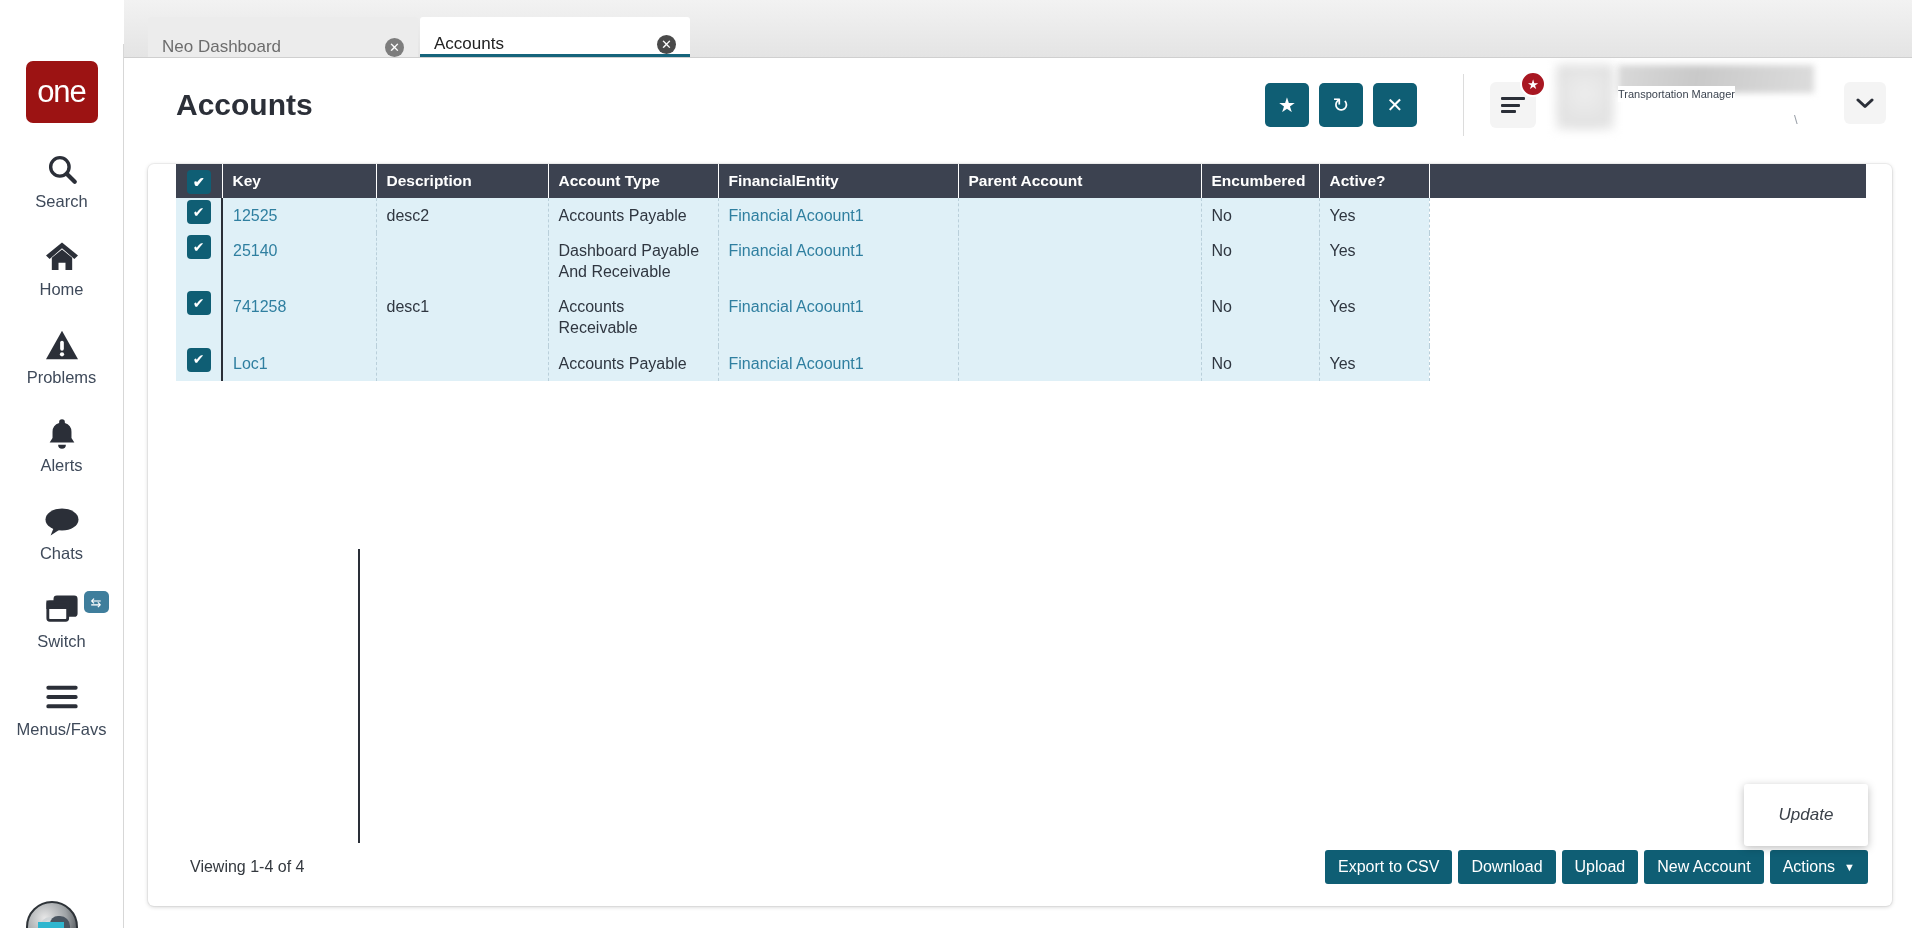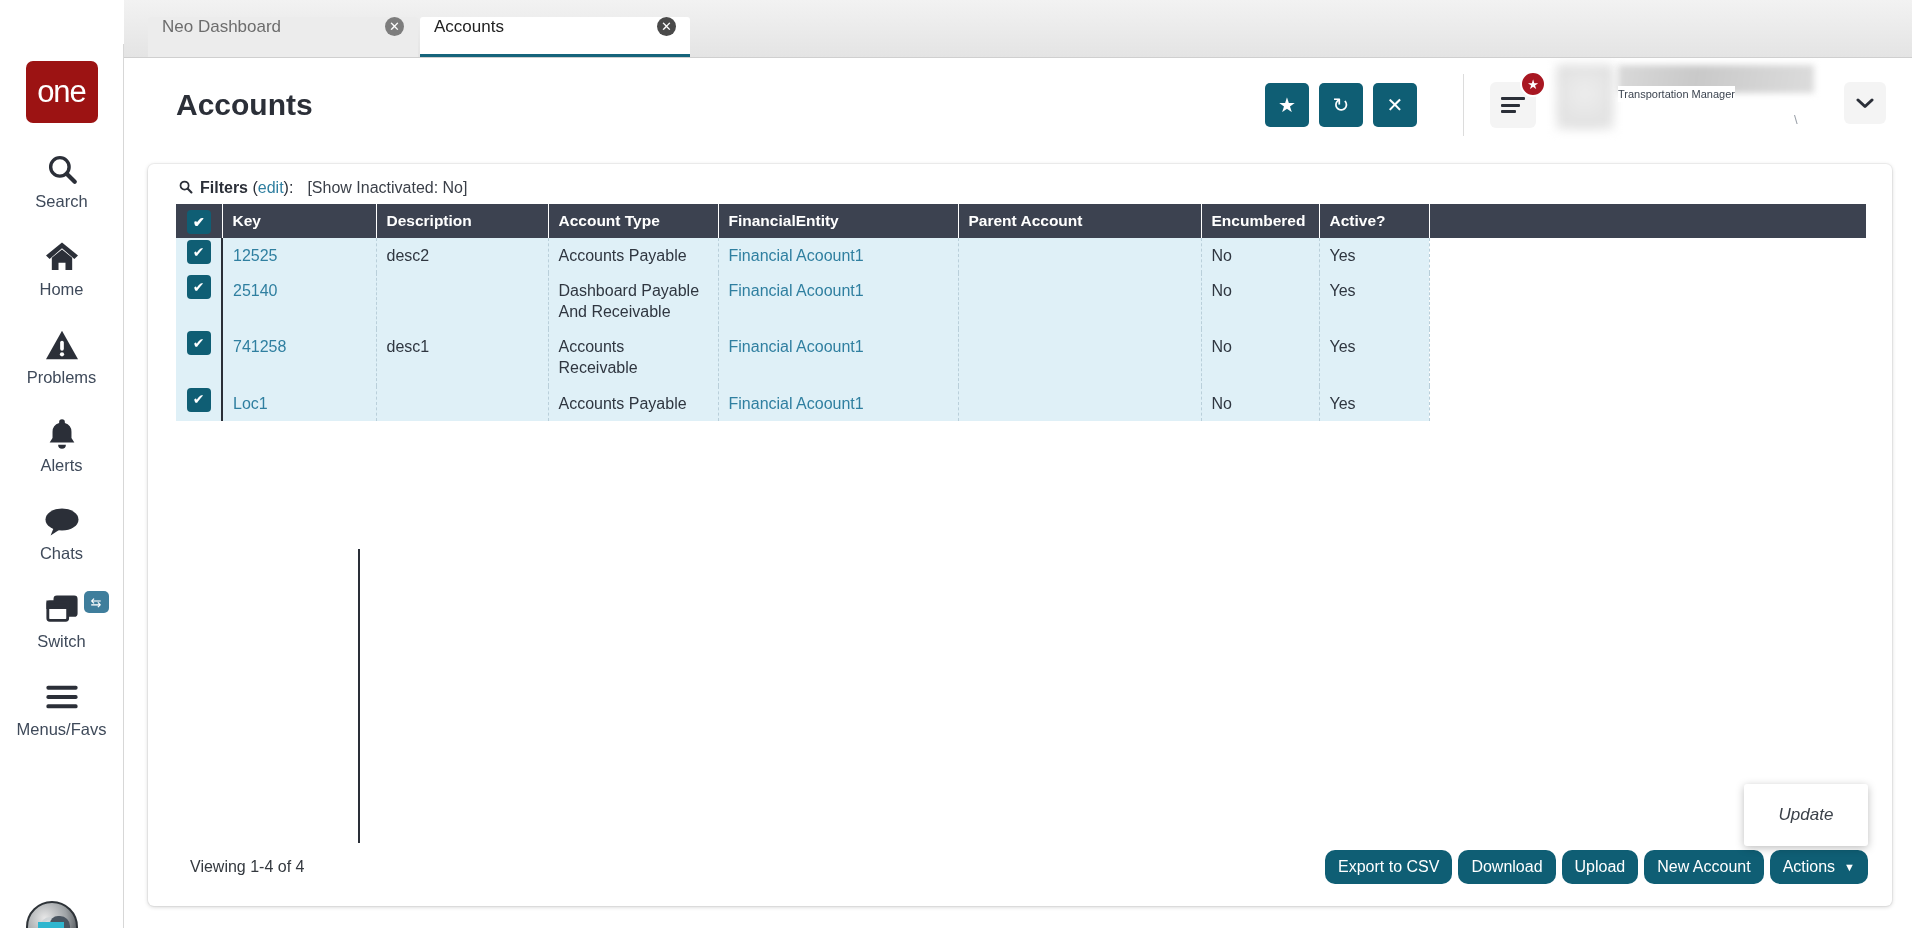--- a/index.html
+++ b/index.html
@@ -58,21 +58,21 @@
   
   #tabstrip {
     position: absolute; left: 124px; top: 0; right: 0; height: 58px;
     background: linear-gradient(#f2f2f2, #e4e4e4);
     border-bottom: 1px solid #cfcfcf;
     display: flex; align-items: flex-end; padding-left: 24px;
     z-index: 30;
   }
   .tab {
     position: relative; width: 270px; height: 40px; margin-right: 2px;
-    display: flex; align-items: flex-start; padding: 0 14px;
+    display: flex; align-items: flex-end; padding: 0 14px;
     font-size: 17px; border-radius: 3px 3px 0 0; cursor: pointer;
   }
   .tab.inactive { background: #ececec; color: #6d6d6d; }
   .tab.active { background: #ffffff; color: #222; border-bottom: 3px solid #16647b; }
   .tab .tab-label { flex: 1; white-space: nowrap; overflow: hidden; text-overflow: ellipsis; }
   .tab-close {
     width: 19px; height: 19px; border-radius: 50%; background: #4a4a4a; color: #fff;
     font-size: 13px; line-height: 19px; text-align: center; cursor: pointer; flex: 0 0 auto;
   }
   .tab.inactive .tab-close { background: #7d7d7d; }
@@ -177,21 +177,21 @@
 
   
   #card-footer {
     position: absolute; left: 0; bottom: 0; width: 100%; height: 78px;
     display: flex; align-items: center; padding: 0 24px 0 42px;
   }
   #viewing { font-size: 16px; color: #34393f; }
   #footer-spacer { flex: 1; }
   .foot-btn {
     height: 34px; margin-left: 6px; padding: 0 13px;
-    background: #0f5e74; color: #fff; border: none; border-radius: 10px;
+    background: #0f5e74; color: #fff; border: none; border-radius: 3px;
     font-size: 16px; cursor: pointer; font-family: "Liberation Sans", sans-serif;
     display: inline-flex; align-items: center;
   }
   .foot-btn .caret { margin-left: 9px; font-size: 11px; }
   #actions-menu {
     position: absolute; right: 24px; bottom: 60px; width: 124px; height: 62px;
     background: #ffffff; border-radius: 3px;
     box-shadow: 0 2px 9px rgba(0,0,0,.26);
     display: flex; align-items: center; justify-content: center; font-style: italic;
   }
@@ -331,34 +331,20 @@
     <button id="user-caret">
       <svg width="18" height="12" viewBox="0 0 18 12" fill="none" stroke="#2b2f38" stroke-width="3" stroke-linecap="round" stroke-linejoin="round">
         <polyline points="2,3 9,9.5 16,3"></polyline>
       </svg>
     </button>
   </div>
 </div>
 
 <div id="content-card">
 
-  <div id="filters-bar">
-    <span class="mag">
-      <svg width="15" height="15" viewBox="0 0 24 24" fill="none" stroke="#2b2f38" stroke-width="2.8">
-        <circle cx="10.5" cy="10.5" r="6.5"></circle>
-          <line x1="15.3" y1="15.3" x2="21.5" y2="21.5" stroke-linecap="round" stroke-width="3.4"></line>
-      </svg>
-    </span>
-    <span class="flabel">Filters</span>
-    <span>&nbsp;(</span>
-    <span class="fedit">edit</span>
-    <span>)</span>
-    <span>:</span>
-    <span class="fvalue">[Show Inactivated: No]</span>
-  </div>
 
   <div id="grid">
     <table>
       <colgroup>
         <col style="width:46px">
           <col style="width:154px">
           <col style="width:172px">
         <col style="width:170px">
           <col style="width:240px">
           <col style="width:243px">

